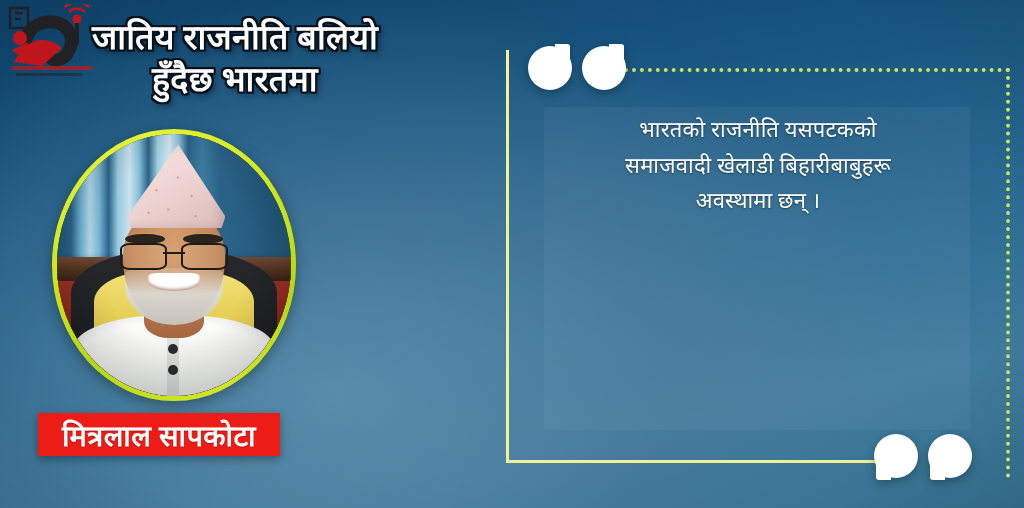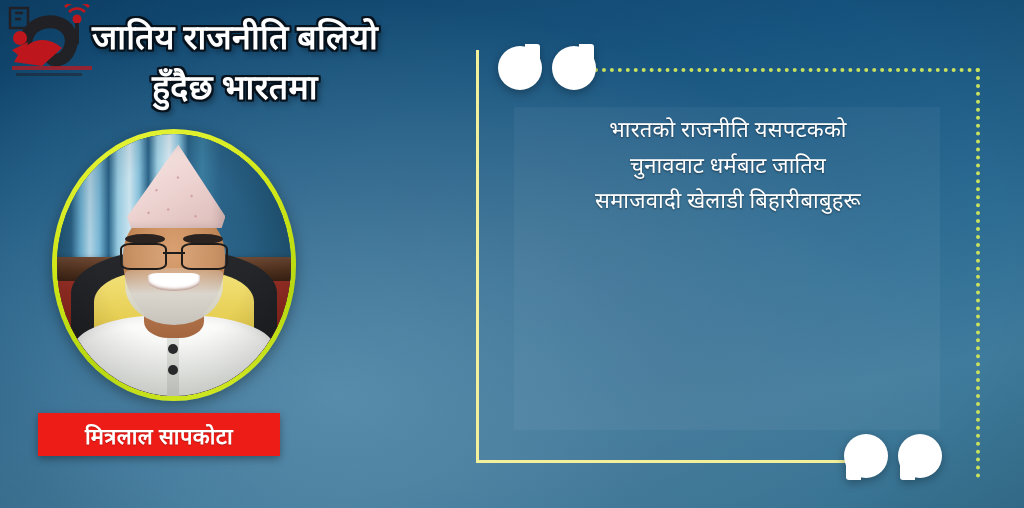--- a/index.html
+++ b/index.html
@@ -60,21 +60,21 @@
     font-family: "Liberation Serif", "DejaVu Serif", serif;
     font-weight: 700;
     font-size: 34px;
     color: #ffffff;
     letter-spacing: 0.3px;
     text-shadow:
       -2px 0 0 #07121c, 2px 0 0 #07121c, 0 -2px 0 #07121c, 0 2px 0 #07121c,
       -2px -2px 0 #07121c, 2px -2px 0 #07121c, -2px 2px 0 #07121c, 2px 2px 0 #07121c,
       3px 4px 6px rgba(0,0,0,0.55);
   }
-  .headline-line.l2 { margin-top: 10px; }
+  .headline-line.l2 { margin-top: 2px; }
 
   
   .portrait-wrap {
     position: absolute;
     left: 52px;
     top: 129px;
     width: 244px;
     height: 272px;
     z-index: 3;
   }
@@ -258,30 +258,30 @@
     background: #ee1c16;
     display: flex;
     align-items: center;
     justify-content: center;
     box-shadow: 0 3px 8px rgba(0,0,0,0.35);
     z-index: 5;
   }
   .name-tag span {
     font-family: "Liberation Serif", "DejaVu Serif", serif;
     font-weight: 700;
-    font-size: 22px;
+    font-size: 29px;
     color: #ffffff;
     letter-spacing: 0.4px;
     text-shadow: 0 1px 1px rgba(0,0,0,0.25);
   }
 
   
   .quote-card {
     position: absolute;
-    left: 468px;
+    left: 498px;
     top: 28px;
     width: 508px;
     height: 456px;
     z-index: 3;
   }
   
   .bracket-yellow {
     position: absolute;
     left: 8px;
     top: 22px;
@@ -440,22 +440,22 @@
     <div class="bracket-dotted"></div>
     <div class="quote-panel"></div>
 
     <div class="qmarks open">
       <div class="qm"></div>
       <div class="qm"></div>
     </div>
 
     <div class="quote-text">
       <p>भारतको राजनीति यसपटकको</p>
-      <p>चुनाववाट धर्मबाट जातिय</p>
       <p>समाजवादी खेलाडी बिहारीबाबुहरू</p>
+      <p>अवस्थामा छन् ।</p>
     </div>
 
     <div class="qmarks close">
       <div class="qm"></div>
       <div class="qm"></div>
     </div>
   </div>
 
 </div>
 

